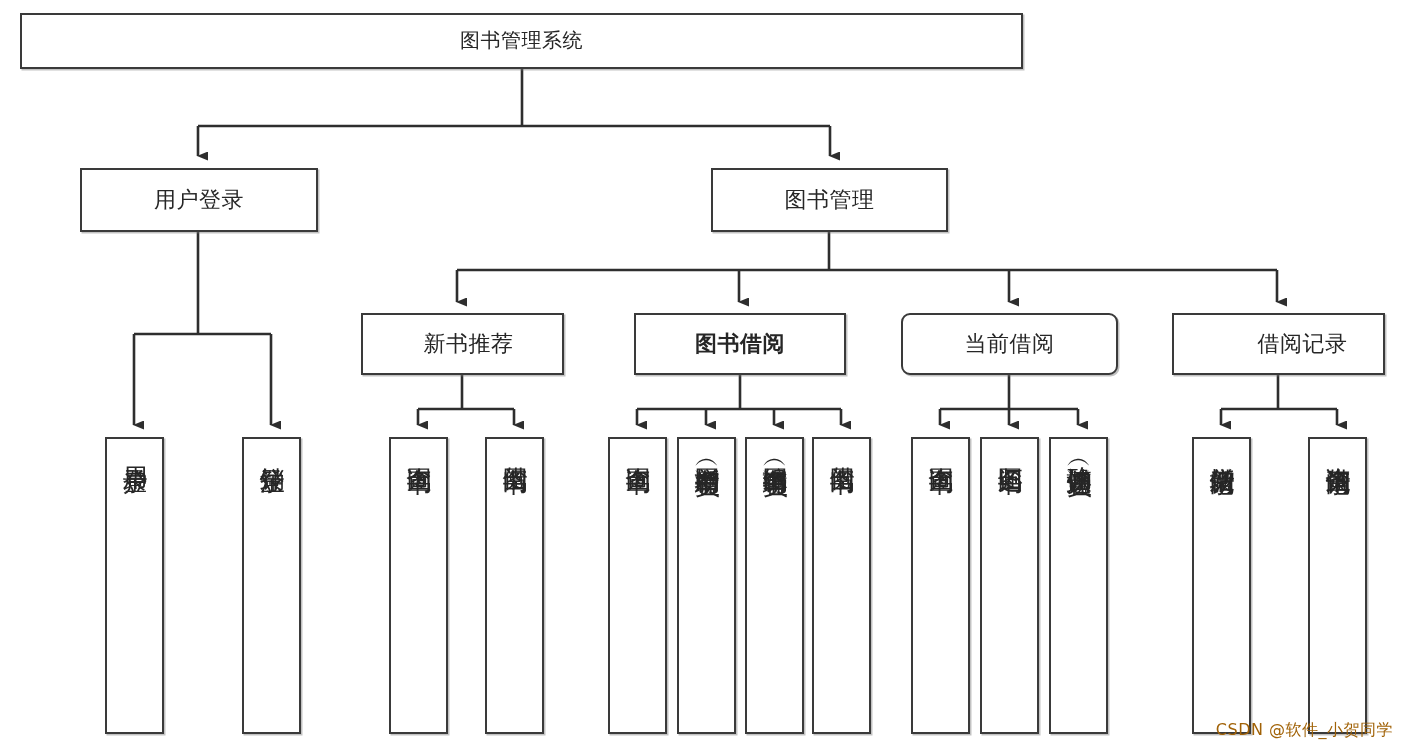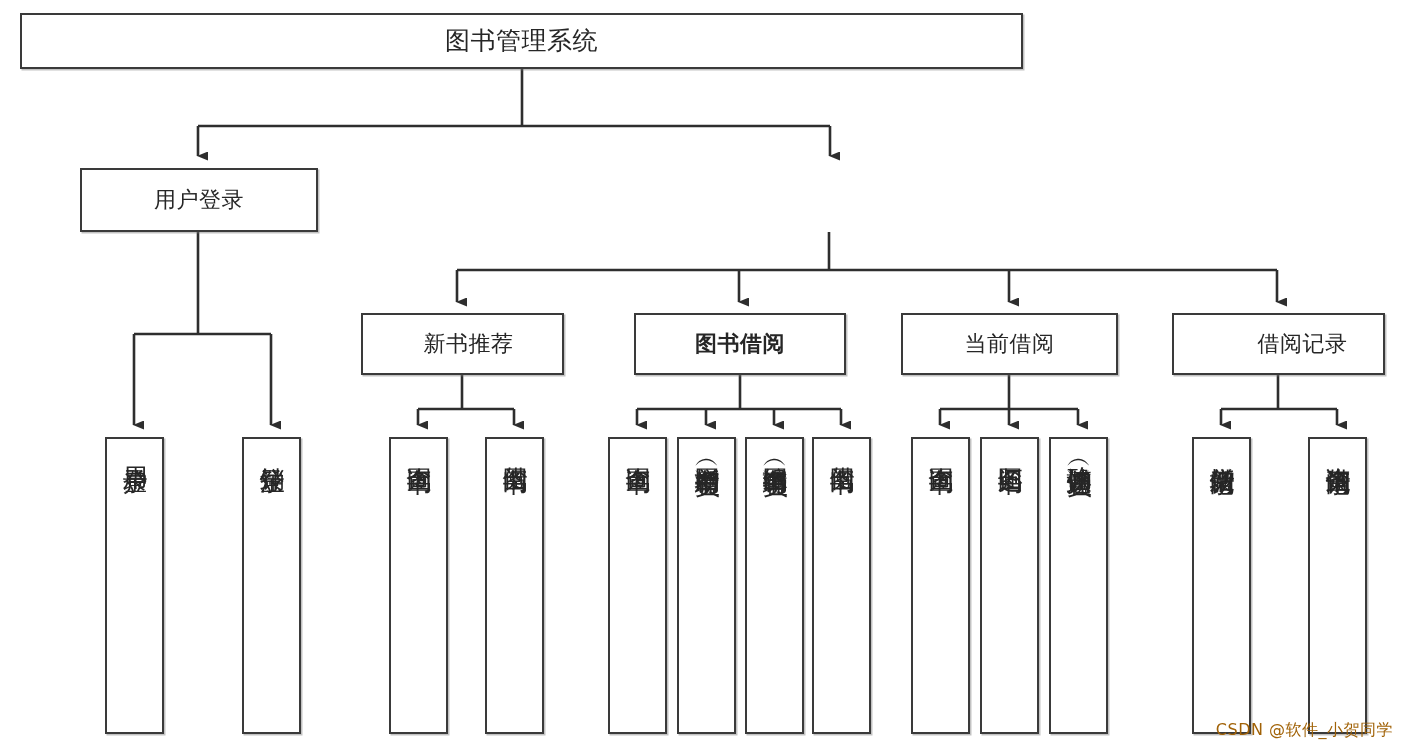--- a/index.html
+++ b/index.html
@@ -42,21 +42,21 @@
     display: block;
     text-align: center;
     line-height: 1.18;
     color: #262626;
   }
   .node.horizontal .label {
     font-size: 22px;
     letter-spacing: 0.5px;
   }
   .node.root .label {
-    font-size: 25px;
+    font-size: 20px;
     font-family: Liberation Serif, serif;
   }
   .node.leaf {
     align-items: flex-start;
     padding-top: 8px;
   }
   .node.leaf .label {
     writing-mode: vertical-rl;
     text-orientation: upright;
     font-size: 25px;
@@ -130,28 +130,31 @@
     </g>
   </svg>
 
   <div class="node horizontal root" style="left:20px; top:13px; width:1003px; height:56px;">
     <span class="label">图书管理系统</span>
   </div>
 
   <div class="node horizontal" style="left:80px; top:168px; width:238px; height:64px;">
     <span class="label">用户登录</span>
   </div>
+  <div class="node horizontal" style="left:711px; top:168px; width:237px; height:64px;">
+    <span class="label">图书管理</span>
+  </div>
 
   <div class="node horizontal" style="left:361px; top:313px; width:203px; height:62px;padding-left:12px;">
     <span class="label">新书推荐</span>
   </div>
   <div class="node horizontal" style="left:634px; top:313px; width:212px; height:62px;font-weight:bold;">
     <span class="label">图书借阅</span>
   </div>
-  <div class="node horizontal" style="left:901px; top:313px; width:217px; height:62px;">
+  <div class="node horizontal" style="left:901px; top:313px; width:217px; height:62px;border-radius:9px;">
     <span class="label">当前借阅</span>
   </div>
   <div class="node horizontal" style="left:1172px; top:313px; width:213px; height:62px;padding-left:48px;">
     <span class="label">借阅记录</span>
   </div>
 
   <div class="node leaf" style="left:105px; top:437px; width:59px; height:297px;">
     <span class="label">用户登录</span>
   </div>
   <div class="node leaf" style="left:242px; top:437px; width:59px; height:297px;">

